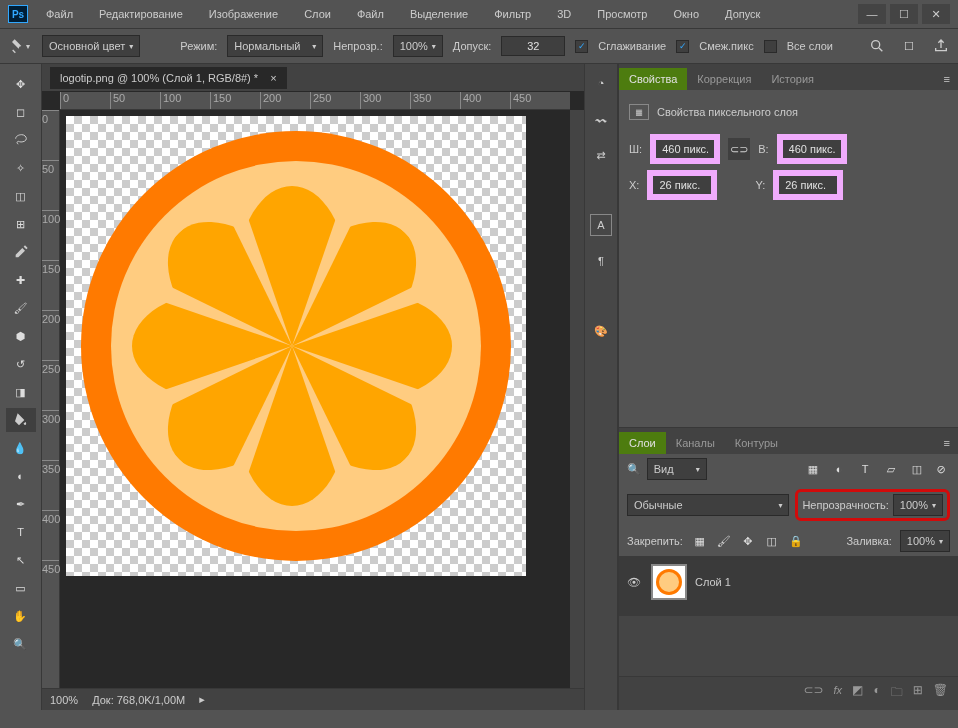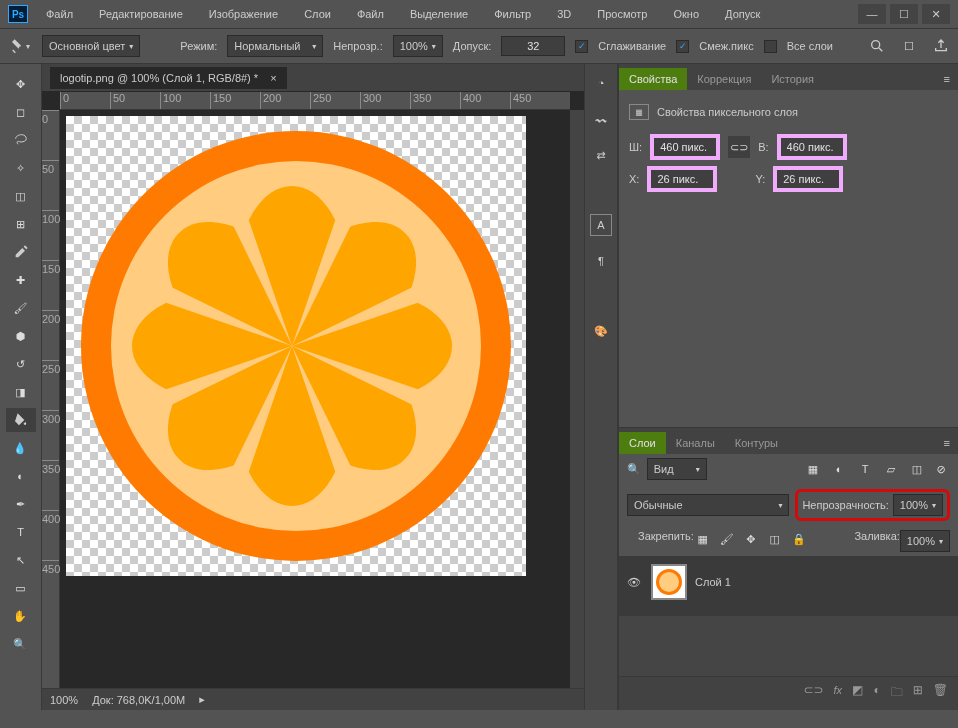--- a/index.html
+++ b/index.html
@@ -51,29 +51,29 @@
 .collapsed-dock { width:34px; background:#474747; display:flex; flex-direction:column; align-items:center; padding-top:8px; gap:14px; border-left:1px solid #383838; border-right:1px solid #383838;}
 .dock-ico { width:22px; height:22px; display:flex; align-items:center; justify-content:center; color:#ccc; cursor:pointer;}
 .panels { width:340px; background:#535353; display:flex; flex-direction:column; border-left:1px solid #383838; }
 .panel-tabs { display:flex; background:#424242; height:26px; align-items:flex-end; }
 .ptab { padding:5px 10px; color:#999; cursor:pointer; }
 .ptab.active { background:#4d7c0f; color:#e0e0e0; }
 .ptab-menu { margin-left:auto; padding:5px 8px; cursor:pointer; }
 .panel-body { padding:8px 10px; flex:0 0 auto; }
 .prop-row { display:flex; align-items:center; gap:8px; margin:6px 0; }
 .prop-icon { width:20px; height:16px; border:1px solid #888; display:flex; align-items:center; justify-content:center; font-size:8px; }
-.dim-input { background:#3f3f3f; border:4px solid #f0abfc; padding:3px 6px; color:#e0e0e0; width:70px; }
+.dim-input { background:#3f3f3f; border:6px solid #f0abfc; padding:3px 6px; color:#e0e0e0; width:70px; }
 .link-btn { width:22px; height:22px; background:#3f3f3f; display:flex; align-items:center; justify-content:center; }
 .panel-spacer { flex:1; }
 .layers-panel { border-top:1px solid #383838; }
 .lc-row { display:flex; align-items:center; gap:6px; margin:5px 0; }
 .filter-row { display:flex; align-items:center; padding:4px 8px; gap:6px; }
 .filter-icons { display:flex; gap:8px; margin-left:auto; }
 .hl-box { border:3px solid #d20a0a; border-radius:6px; padding:2px 4px; display:flex; align-items:center; gap:4px; }
-.lock-row { display:flex; align-items:flex-start; padding:4px 8px;margin-left:11px; }
+.lock-row { display:flex; align-items:center; gap:8px; padding:4px 8px; }
 .lock-icons { display:flex; gap:6px; }
 .layer-list { background:#3a3a3a; padding:4px 0; min-height:60px; }
 .layer-item { display:flex; align-items:center; padding:4px 8px; gap:8px; background:#3a3a3a; }
 .eye { width:16px; color:#ccc; cursor:pointer; }
 .layer-thumb { width:36px; height:36px; border:2px solid #888; background:#fff; display:flex; align-items:center; justify-content:center; }
 .layer-thumb .mini { width:26px; height:26px; border-radius:50%; background:#ff7a00; position:relative; }
 .layer-thumb .mini::after { content:""; position:absolute; inset:3px; border-radius:50%; background:#ffcc80; }
 .panel-footer { display:flex; justify-content:flex-end; gap:10px; padding:6px 10px; border-top:1px solid #383838; background:#424242; }
 .footer-ico { color:#999; cursor:pointer; font-size:12px; }
 .bottom-gap { height:18px; background:#535353; }

